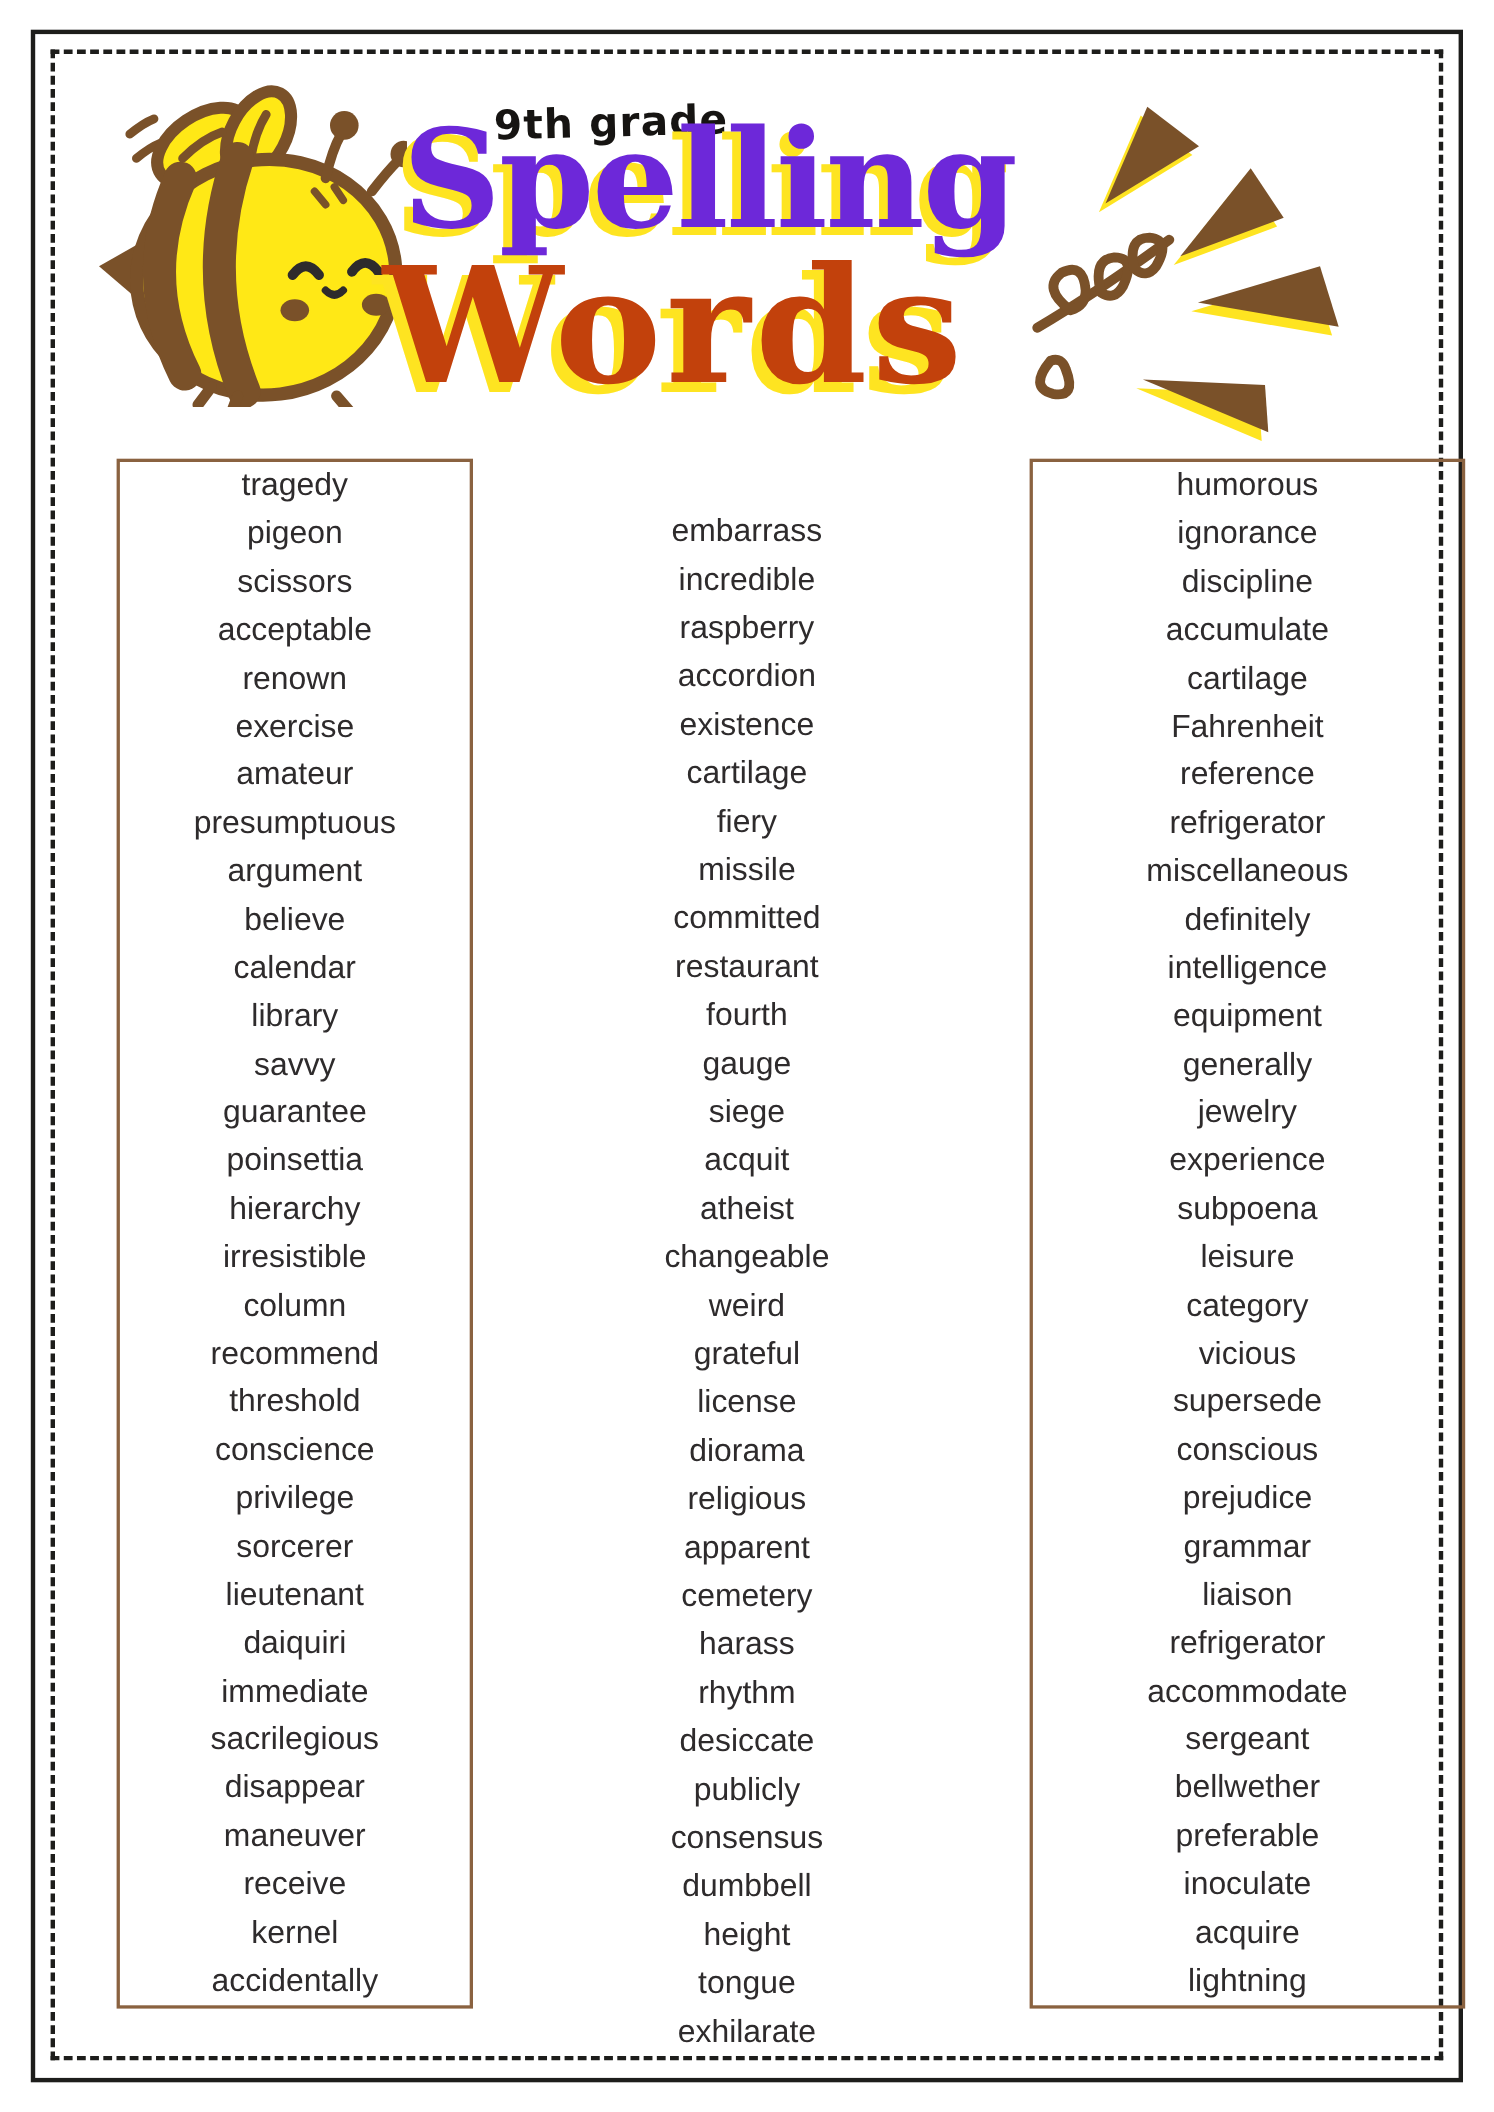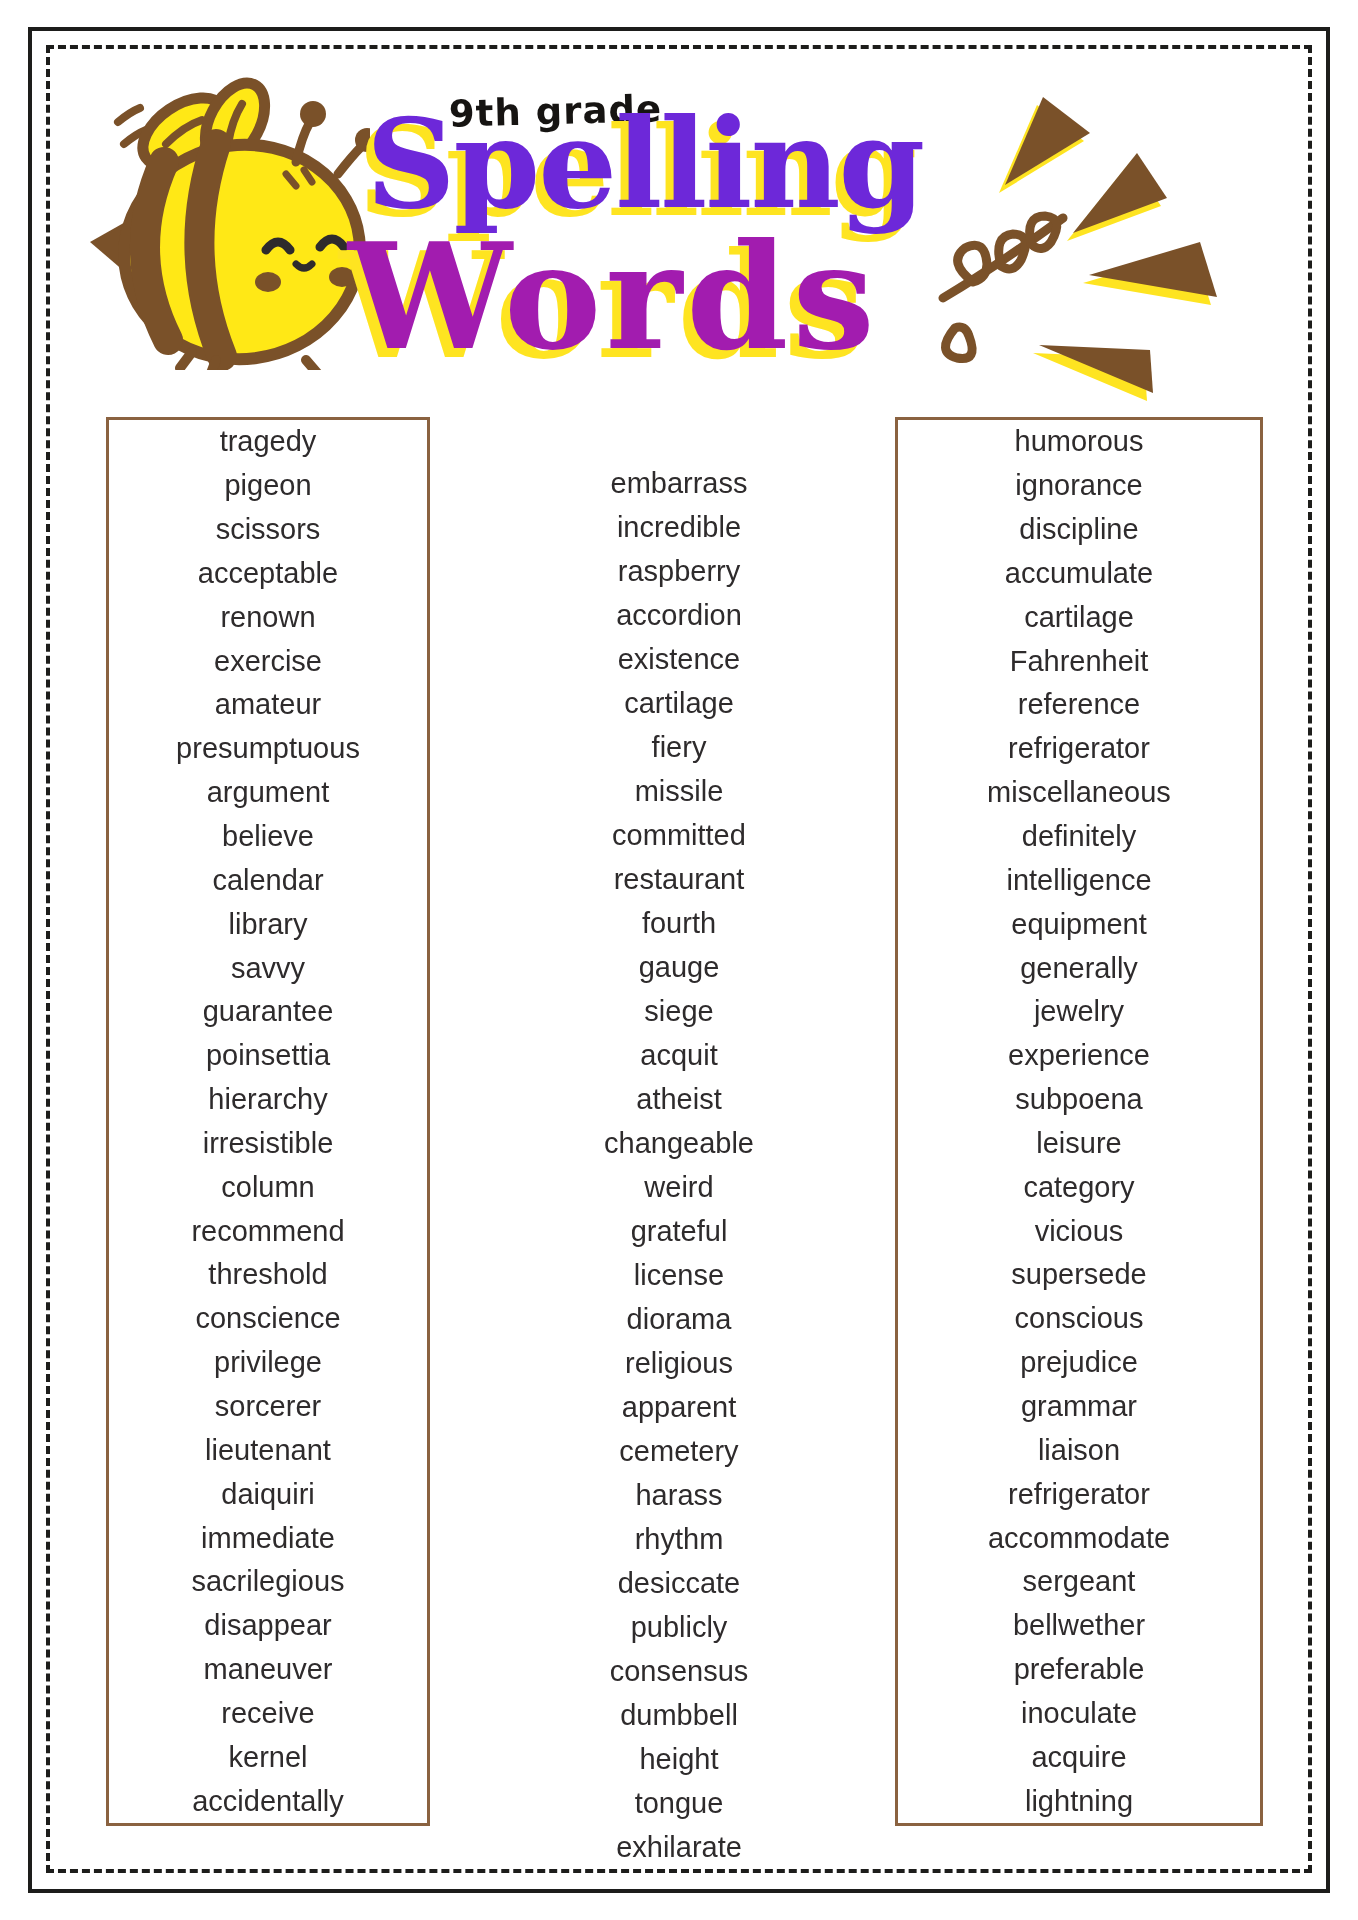--- a/index.html
+++ b/index.html
@@ -23,33 +23,33 @@
   }
   .title1{
     position:absolute;left:366px;top:102px;
     font-family:"DejaVu Serif",serif;font-weight:bold;
     font-size:124px;line-height:1;color:#6d28d9;letter-spacing:-2px;
     text-shadow:-8px 8px 0 #fee421;
   }
   .title2{
     position:absolute;left:348px;top:224px;
     font-family:"DejaVu Serif",serif;font-weight:bold;
-    font-size:146px;line-height:1;color:#a21caf;letter-spacing:4px;
+    font-size:146px;line-height:1;color:#c2410c;letter-spacing:4px;
     text-shadow:-9px 9px 0 #fee421;
   }
   .decor{position:absolute;left:935px;top:70px;width:330px;height:350px;}
   .col{
     position:absolute;top:417px;height:1409px;box-sizing:border-box;
     display:flex;flex-direction:column;justify-content:space-around;
     align-items:center;
   }
   .col.boxed{border:3px solid #8a6240;}
   .col1{left:106px;width:324px;}
   .col2{left:509px;width:340px;margin-top:44px;}
-  .col3{left:895px;width:368px;}
+  .col3{left:936px;width:396px;}
   .word{
     font-size:29px;color:#2e2b2c;line-height:1;white-space:nowrap;
     font-family:"Liberation Sans",sans-serif;
   }
 </style>
 </head>
 <body>
 
 <div class="outer-border"></div>
 <div class="dashed-border"></div>

